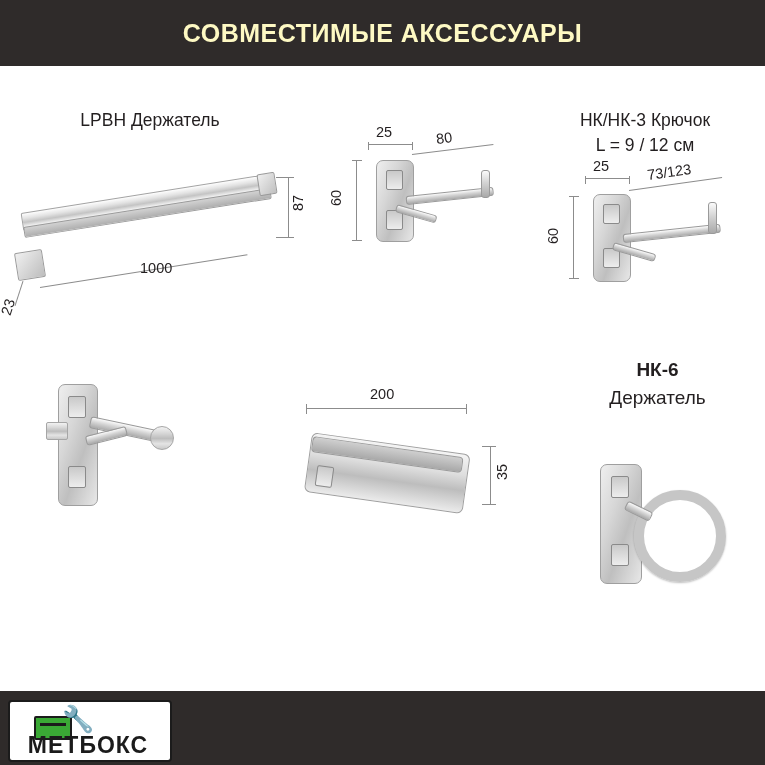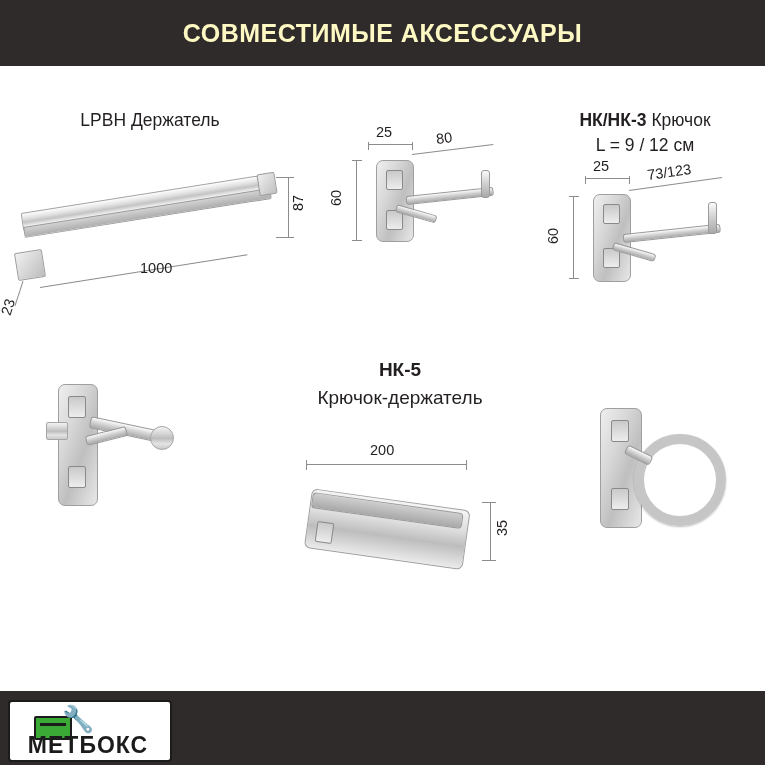--- a/index.html
+++ b/index.html
@@ -173,21 +173,21 @@
 
       <div class="ln v" style="left:56px;top:22px;height:80px;"></div>
       <div class="ln h" style="left:52px;top:22px;width:10px;"></div>
       <div class="ln h" style="left:52px;top:102px;width:10px;"></div>
       <div class="dim rot90" style="left:28px;top:52px;">60</div>
     </div>
   </div>
 
   <div class="cell" style="left:525px;top:42px;width:240px;">
     <div class="cap" style="width:240px;">
-      <span style="font-weight:bold">НК/НК-3</span>
+      <span style="font-weight:normal">НК/НК-3</span>
       <span>Крючок</span><br>
       <span>L = 9 / 12 см</span>
     </div>
 
     <div class="fig" style="width:240px;height:170px;margin-top:14px;">
       <div class="plate" style="position:absolute;left:68px;top:22px;width:36px;height:86px;"></div>
       <div class="hole" style="left:78px;top:32px;width:15px;height:18px;"></div>
       <div class="hole" style="left:78px;top:76px;width:15px;height:18px;"></div>
       <div class="rod" style="left:98px;top:62px;width:96px;height:7px;transform:rotate(-6deg);transform-origin:0 50%;"></div>
       <div class="rod" style="left:183px;top:30px;width:7px;height:30px;"></div>
@@ -216,24 +216,20 @@
       <div class="hole" style="left:68px;top:88px;width:16px;height:20px;"></div>
 
       <div class="rod" style="left:90px;top:38px;width:74px;height:10px;transform:rotate(12deg);transform-origin:0 50%;"></div>
       <div class="metal" style="position:absolute;left:150px;top:48px;width:22px;height:22px;border-radius:50%;"></div>
       <div class="rod" style="left:86px;top:58px;width:40px;height:8px;transform:rotate(-14deg);transform-origin:0 50%;"></div>
       <div class="metal" style="position:absolute;left:46px;top:44px;width:20px;height:16px;border-radius:2px;"></div>
     </div>
   </div>
 
   <div class="cell" style="left:250px;top:290px;width:300px;">
-    <div class="cap" style="width:300px;font-size:19px;line-height:28px;">
-      <span style="font-weight:bold">НК-5</span><br>
-      <span>Крючок-держатель</span>
-    </div>
 
     <div class="fig" style="width:300px;height:160px;margin-top:44px;">
 
       <div class="ln h" style="left:56px;top:8px;width:160px;"></div>
       <div class="ln v" style="left:56px;top:4px;height:10px;"></div>
       <div class="ln v" style="left:216px;top:4px;height:10px;"></div>
       <div class="dim" style="left:120px;top:-14px;">200</div>
 
       <div style="position:absolute;left:58px;top:32px;width:158px;height:58px;
                   transform:rotate(8deg);transform-origin:0 50%;
@@ -246,20 +242,24 @@
       <div class="hole" style="left:66px;top:66px;width:15px;height:19px;transform:rotate(8deg);"></div>
 
       <div class="ln v" style="left:240px;top:46px;height:58px;"></div>
       <div class="ln h" style="left:232px;top:46px;width:14px;"></div>
       <div class="ln h" style="left:232px;top:104px;width:14px;"></div>
       <div class="dim rot90" style="left:244px;top:64px;">35</div>
     </div>
   </div>
 
   <div class="cell" style="left:550px;top:290px;width:215px;">
+    <div class="cap" style="width:215px;font-size:19px;line-height:28px;">
+      <span style="font-weight:bold">НК-6</span><br>
+      <span>Держатель</span>
+    </div>
 
     <div class="fig" style="width:215px;height:160px;margin-top:44px;">
       <div class="plate" style="position:absolute;left:50px;top:8px;width:40px;height:118px;"></div>
       <div class="hole" style="left:61px;top:20px;width:16px;height:20px;"></div>
       <div class="hole" style="left:61px;top:88px;width:16px;height:20px;"></div>
 
       <div style="position:absolute;left:84px;top:34px;width:72px;height:72px;border-radius:50%;
                   border:10px solid #c6c6c6;
                   box-shadow:inset 0 2px 3px rgba(255,255,255,.85), 0 1px 2px rgba(0,0,0,.25);
                   background:transparent;"></div>

